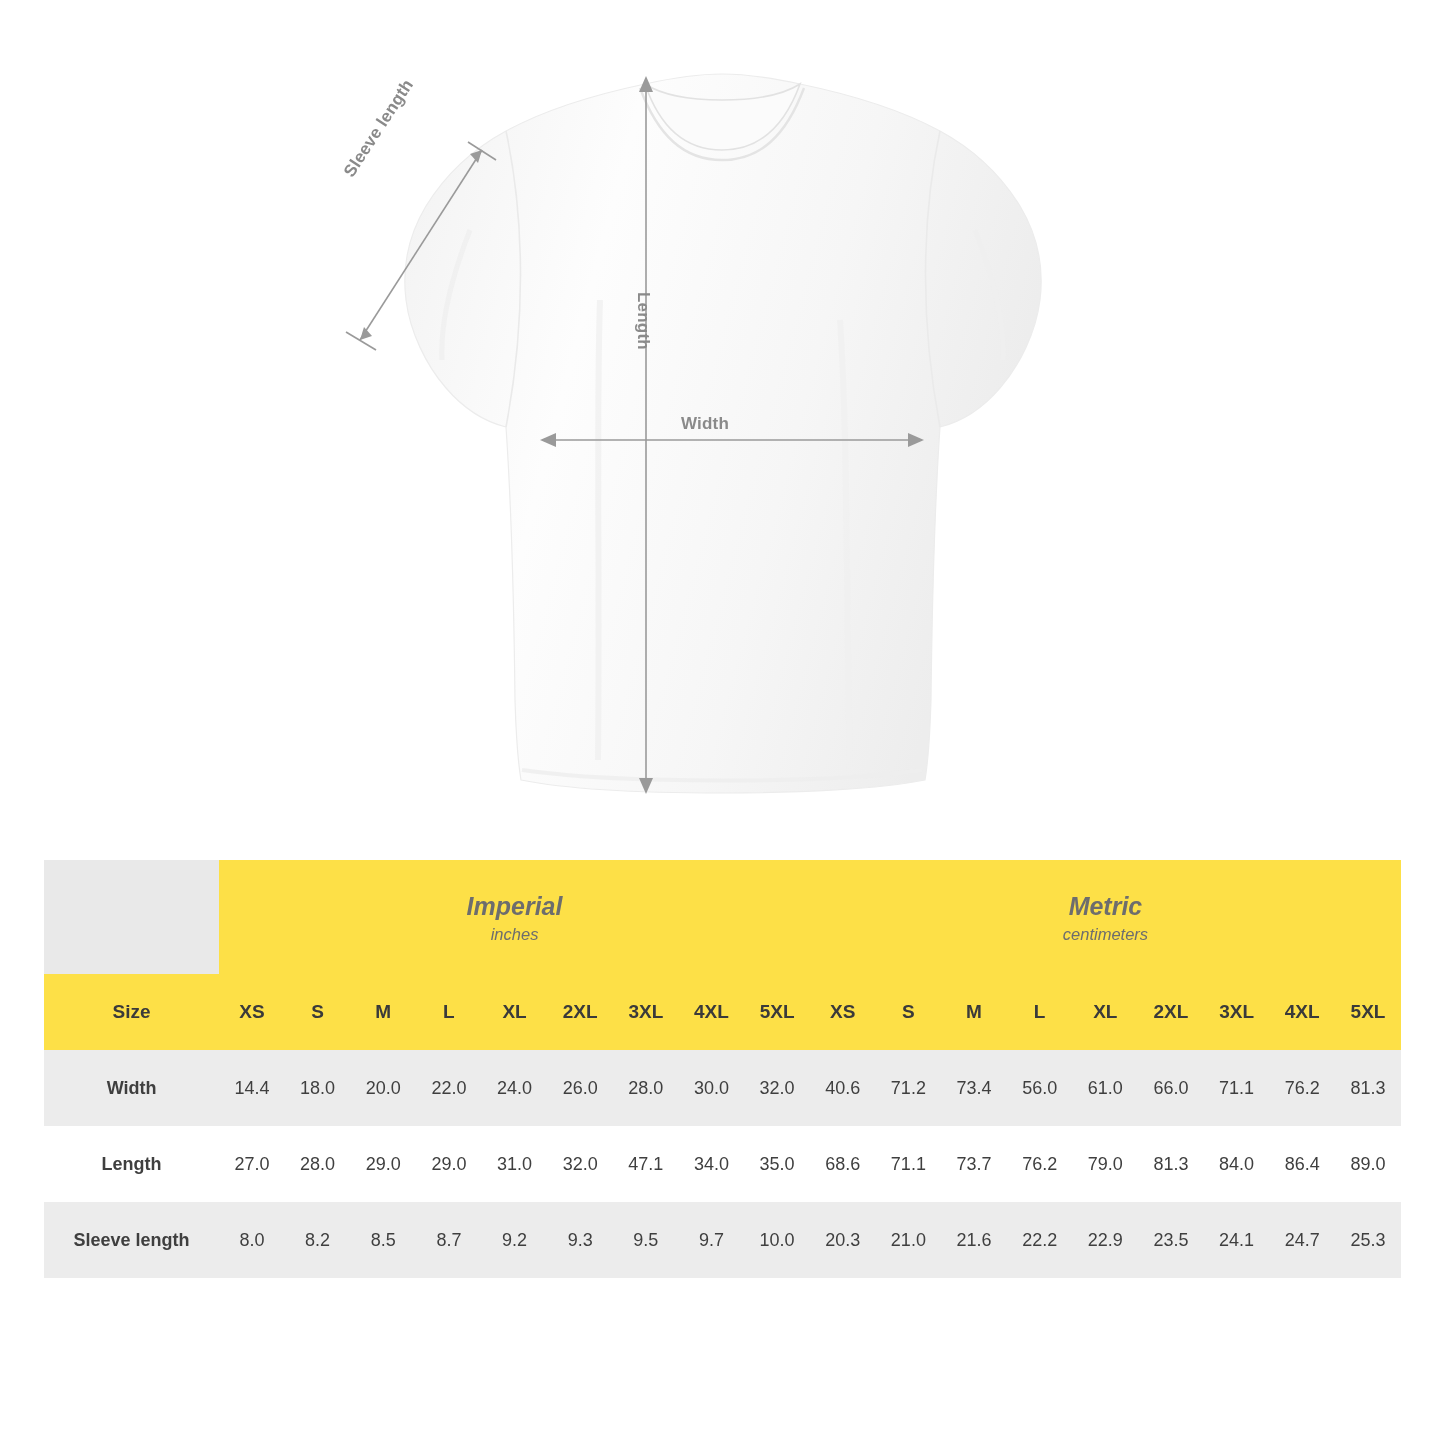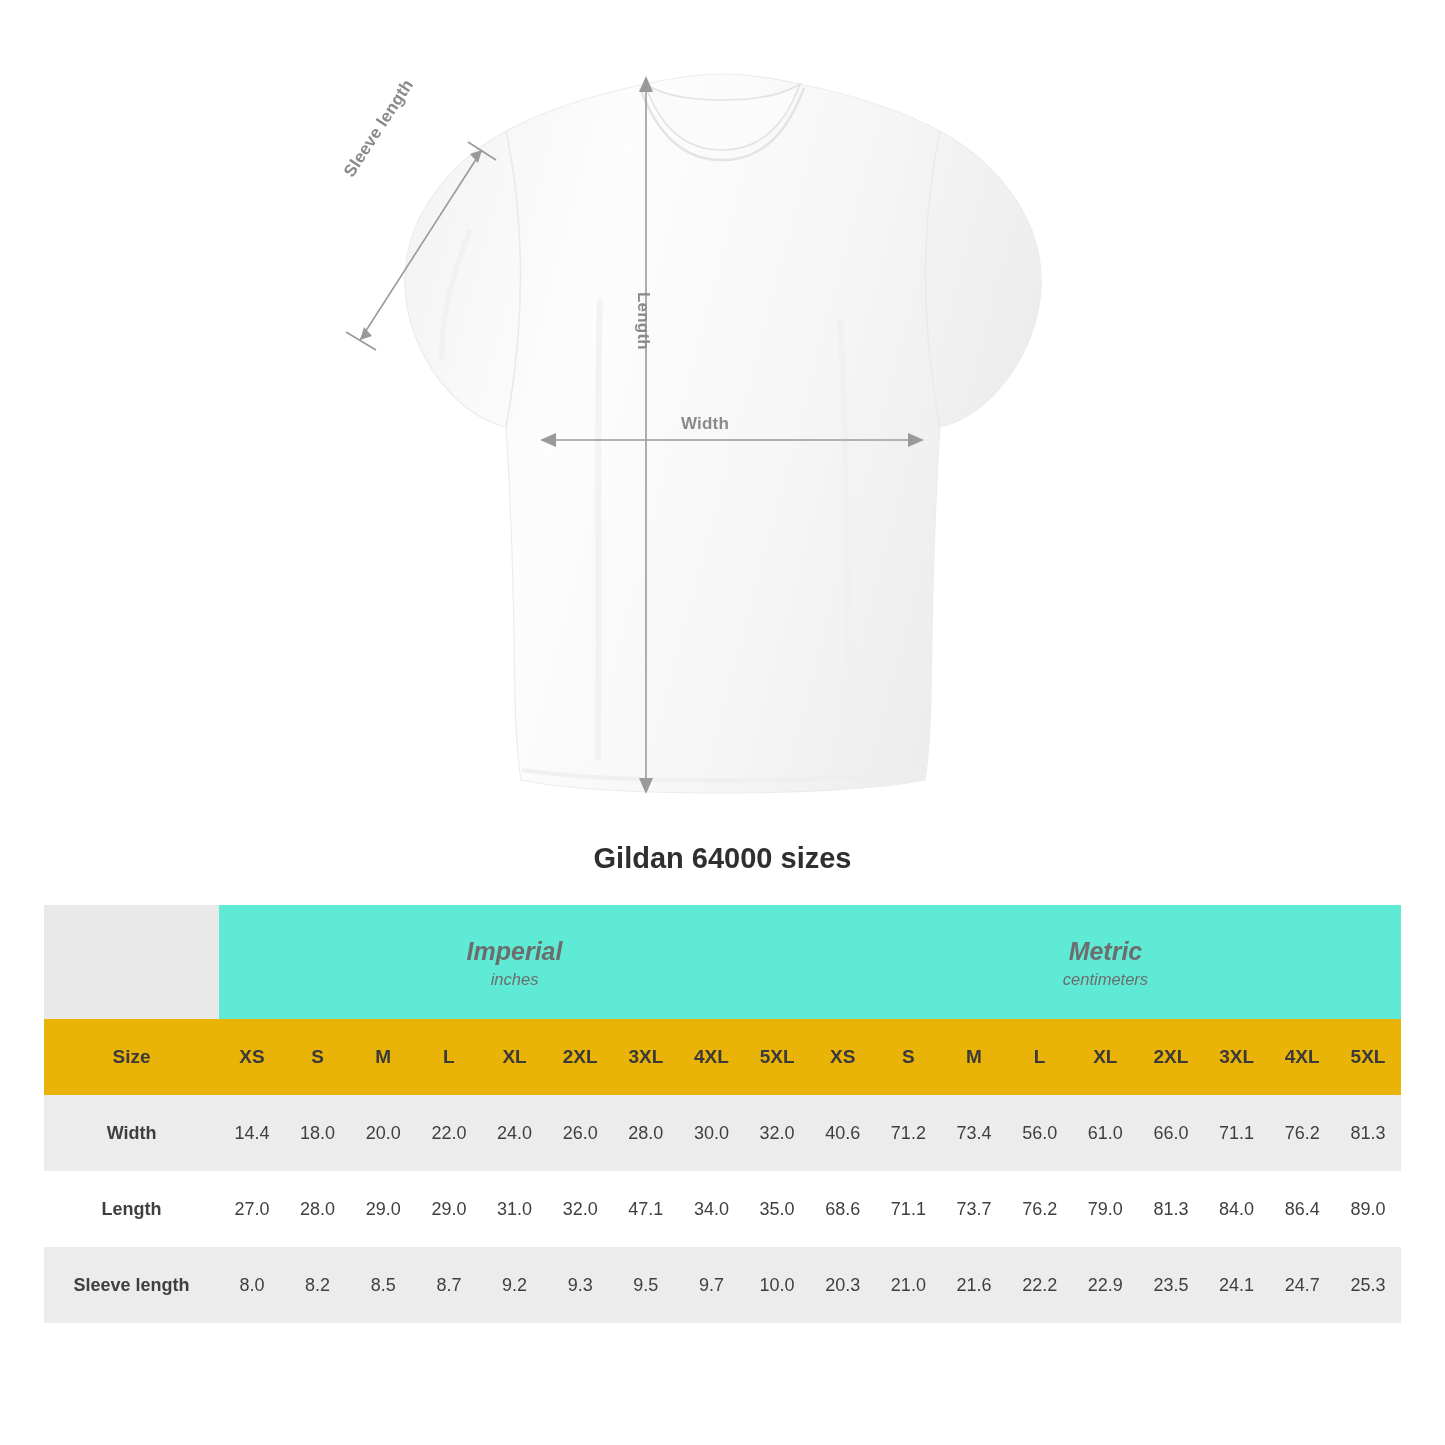--- a/index.html
+++ b/index.html
@@ -82,41 +82,41 @@
   }
   table.size-table td {
     text-align: center;
     vertical-align: middle;
     font-size: 18px;
     color: #3f3f3f;
     height: 74px;
     border: none;
   }
   .unit-head {
-    background: #5eead4;
+    background: #fde047;
     height: 112px !important;
   }
   .unit-head .unit-name {
     font-size: 25px;
     font-style: italic;
     font-weight: bold;
     color: #6d6d6d;
     line-height: 1.2;
   }
   .unit-head .unit-sub {
     font-size: 16.5px;
     font-style: italic;
     color: #6d6d6d;
     margin-top: 4px;
   }
   .corner-cell {
     background: #e9e9e9;
   }
   tr.row-head td {
-    background: #eab308;
+    background: #fde047;
     font-weight: bold;
     font-size: 19px;
     color: #3a3a3a;
   }
   tr.row-head td.rowlabel {
     font-weight: bold;
   }
   tr.shade td {
     background: #ececec;
   }
@@ -198,21 +198,20 @@
     <polygon points="540,440 556,433 556,447" fill="#9a9a9a"></polygon>
     <polygon points="924,440 908,433 908,447" fill="#9a9a9a"></polygon>
   </svg>
 
   <div class="dim-label label-sleeve">Sleeve length</div>
   <div class="dim-label label-length">Length</div>
   <div class="dim-label label-width">Width</div>
 </div>
 
 <div class="title-block">
-  <h1 class="chart-title">Gildan 64000 sizes</h1>
 </div>
 
 <div class="table-wrap">
   <table class="size-table">
     <colgroup>
       <col class="c-label">
       <col class="c-val">
         <col class="c-val">
         <col class="c-val">
         <col class="c-val">

